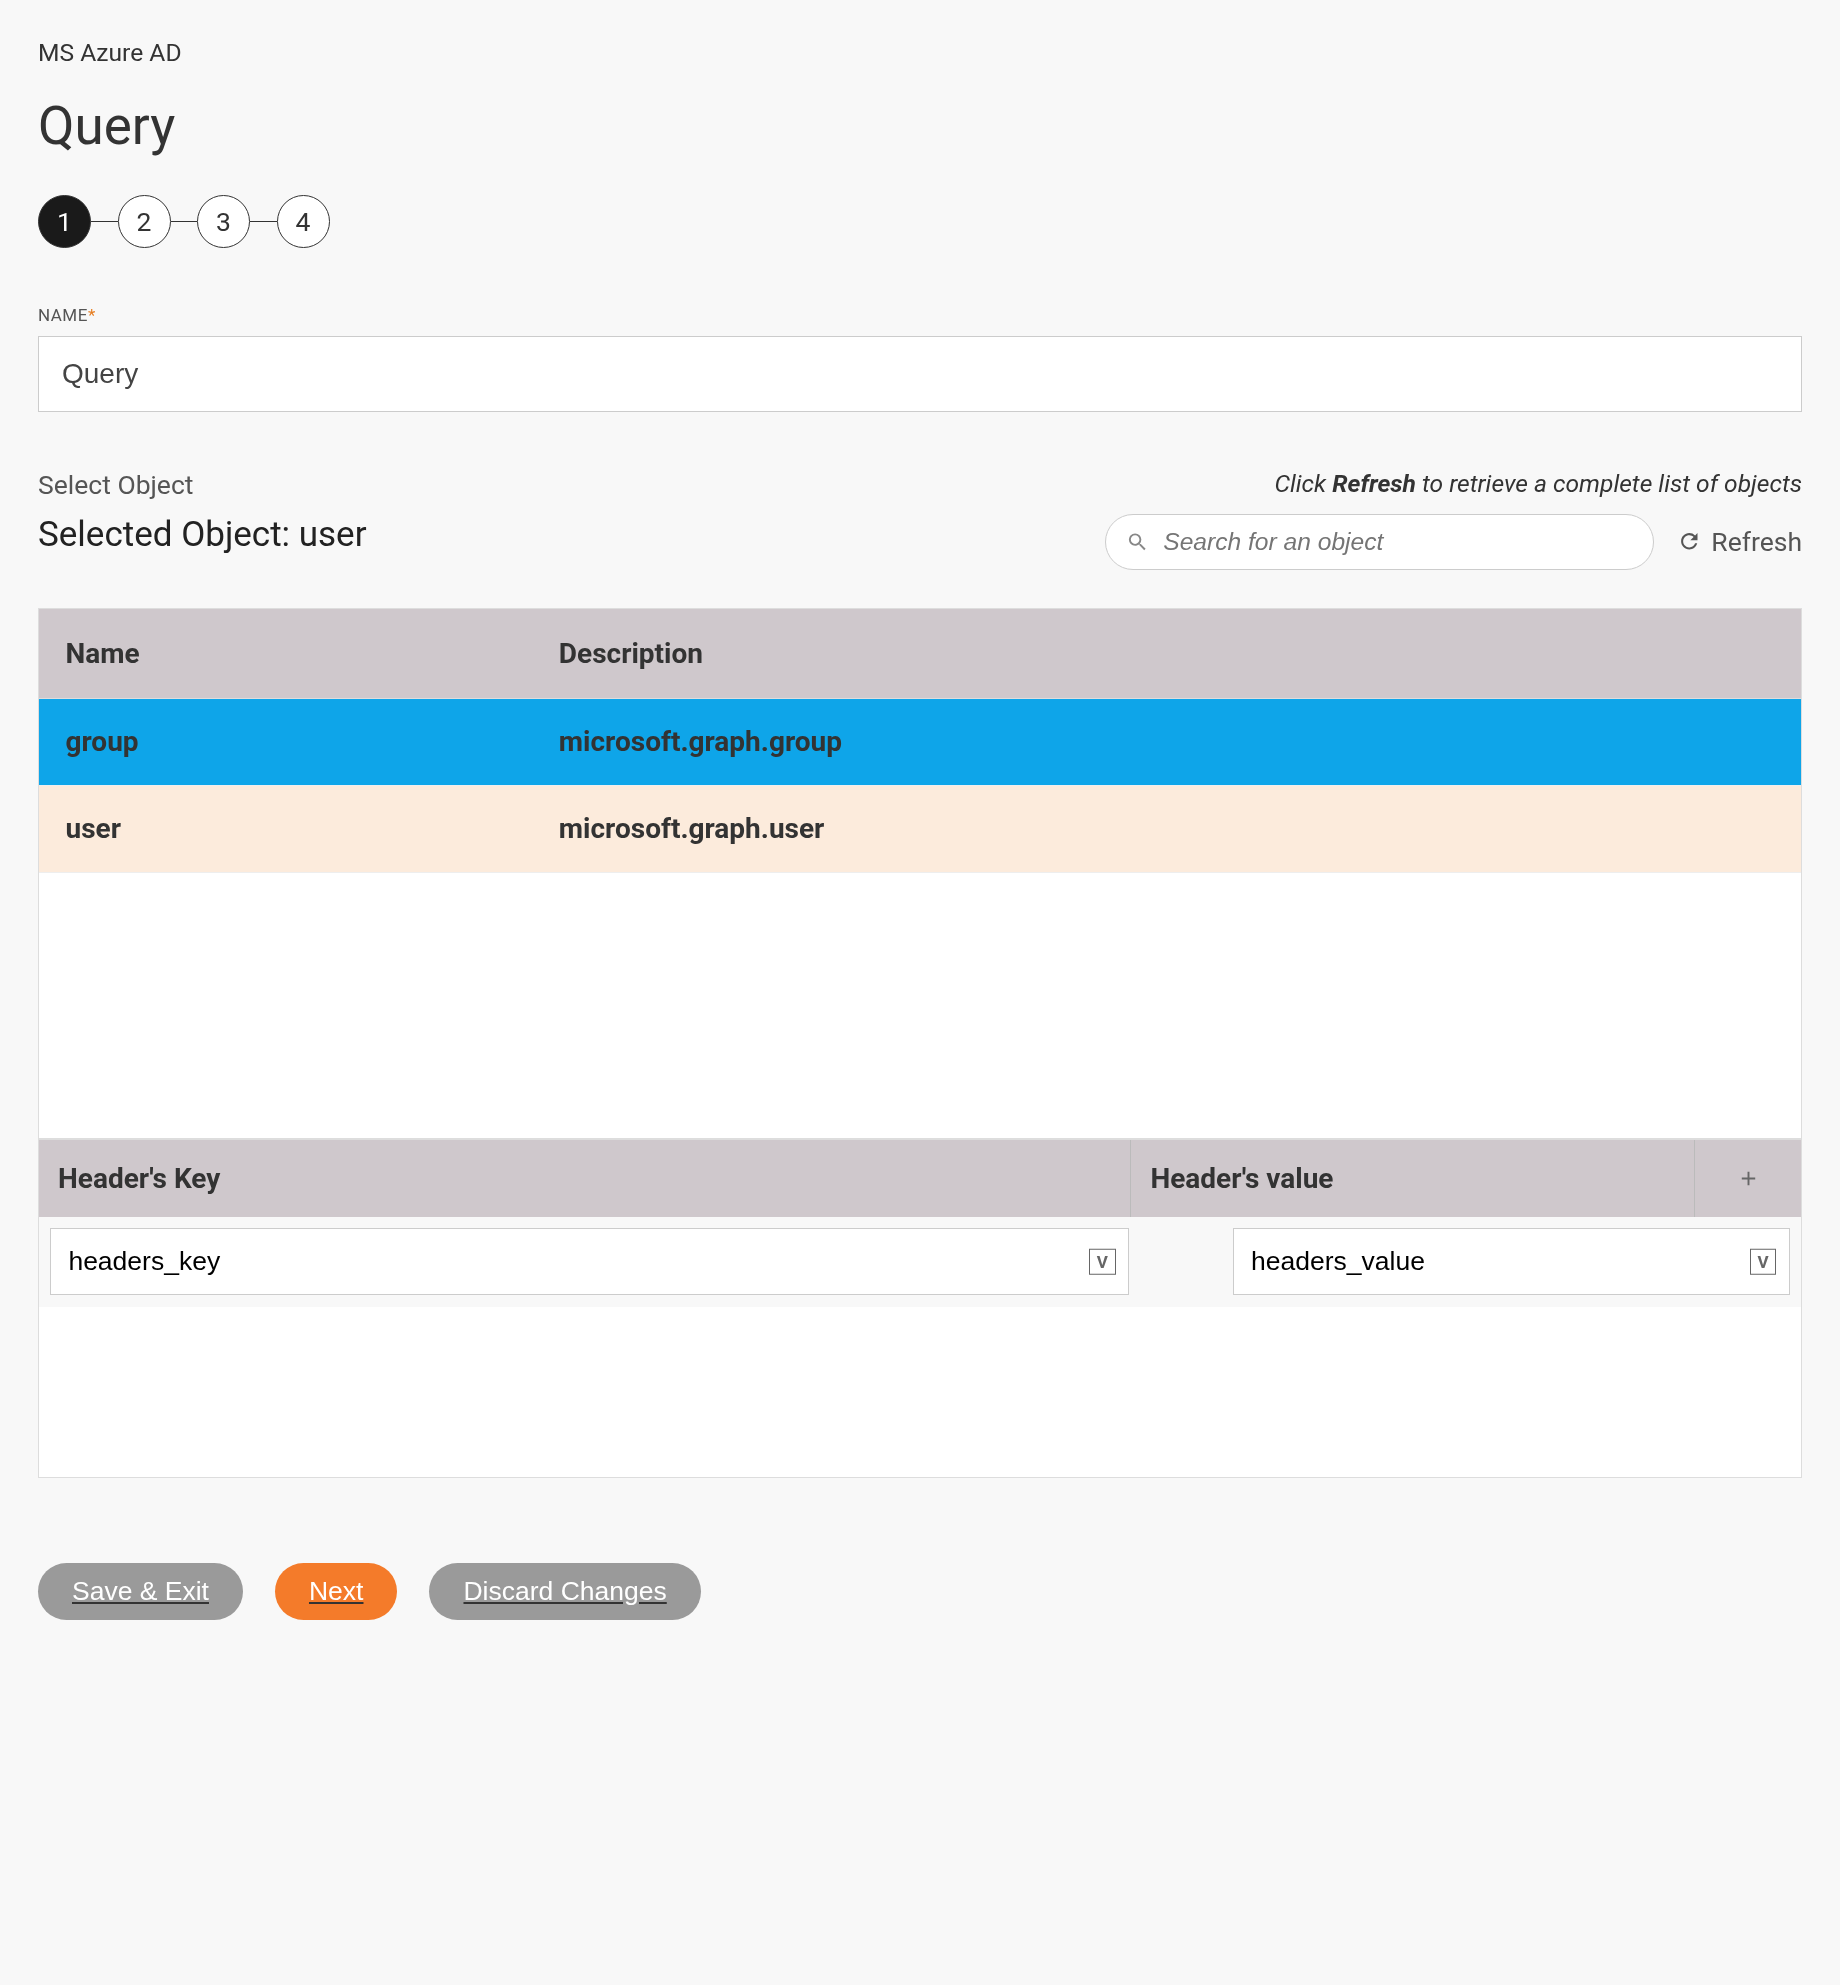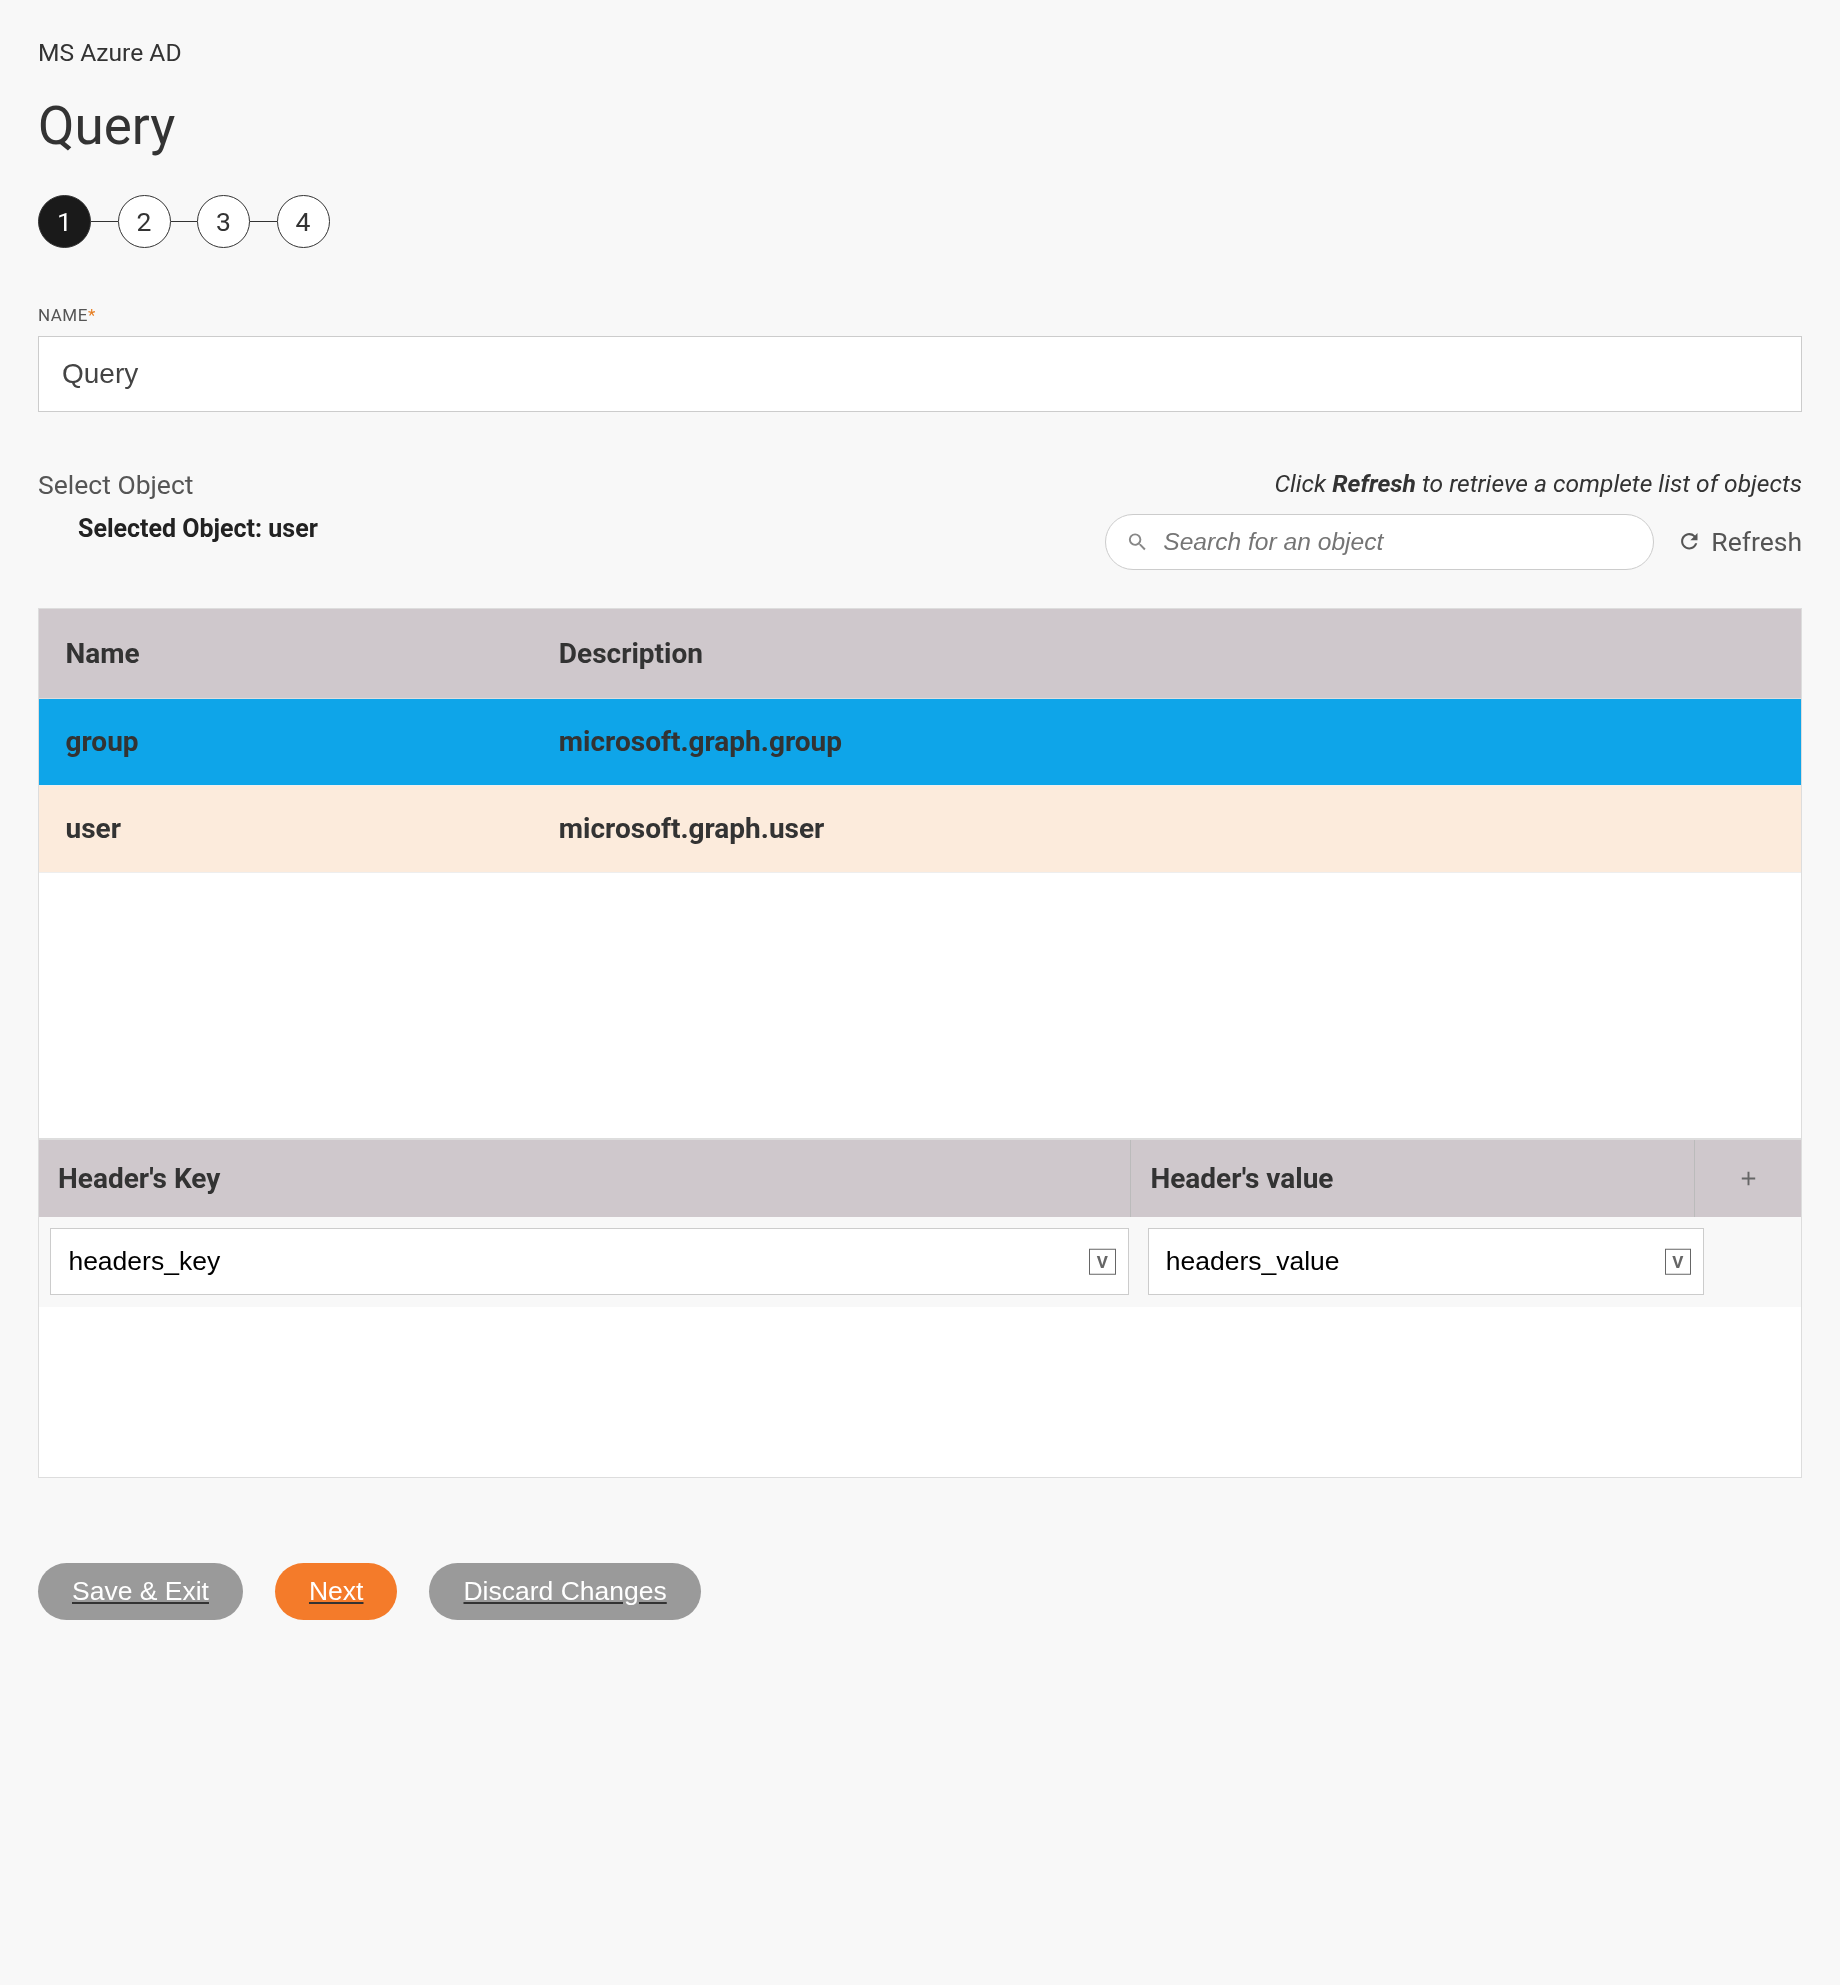--- a/index.html
+++ b/index.html
@@ -77,24 +77,23 @@
       font-size: 26.5px;
       color: #555;
     }
     .hint-text {
       font-size: 24.6px;
       font-style: italic;
       color: #333;
     }
     .hint-text b { font-weight: 700; }
     .selected-object {
-      font-size: 25px;
-      font-weight: 700;
+      font-size: 35px;
+      font-weight: 400;
       color: #222;
-      margin-left: 40px;
     }
     .search-refresh-row {
       display: flex;
       align-items: center;
       gap: 23px;
     }
     .search-wrap {
       position: relative;
     }
     .search-input {
@@ -192,20 +191,21 @@
       align-items: center;
       justify-content: center;
       cursor: pointer;
     }
     .plus-icon-svg { width: 23px; height: 23px; fill: #666; }
     .adv-body-row {
       display: flex;
       padding: 11.4px;
       background: #f8f8f8;
       gap: 19px;
+      justify-content: space-between;
     }
     .adv-input-wrap {
       position: relative;
     }
     .adv-key-wrap { flex: 0 0 62%; }
     .adv-value-wrap { flex: 0 0 32%; }
     .adv-input {
       width: 100%;
       padding: 17px 47px 17px 17px;
       font-size: 26.5px;

